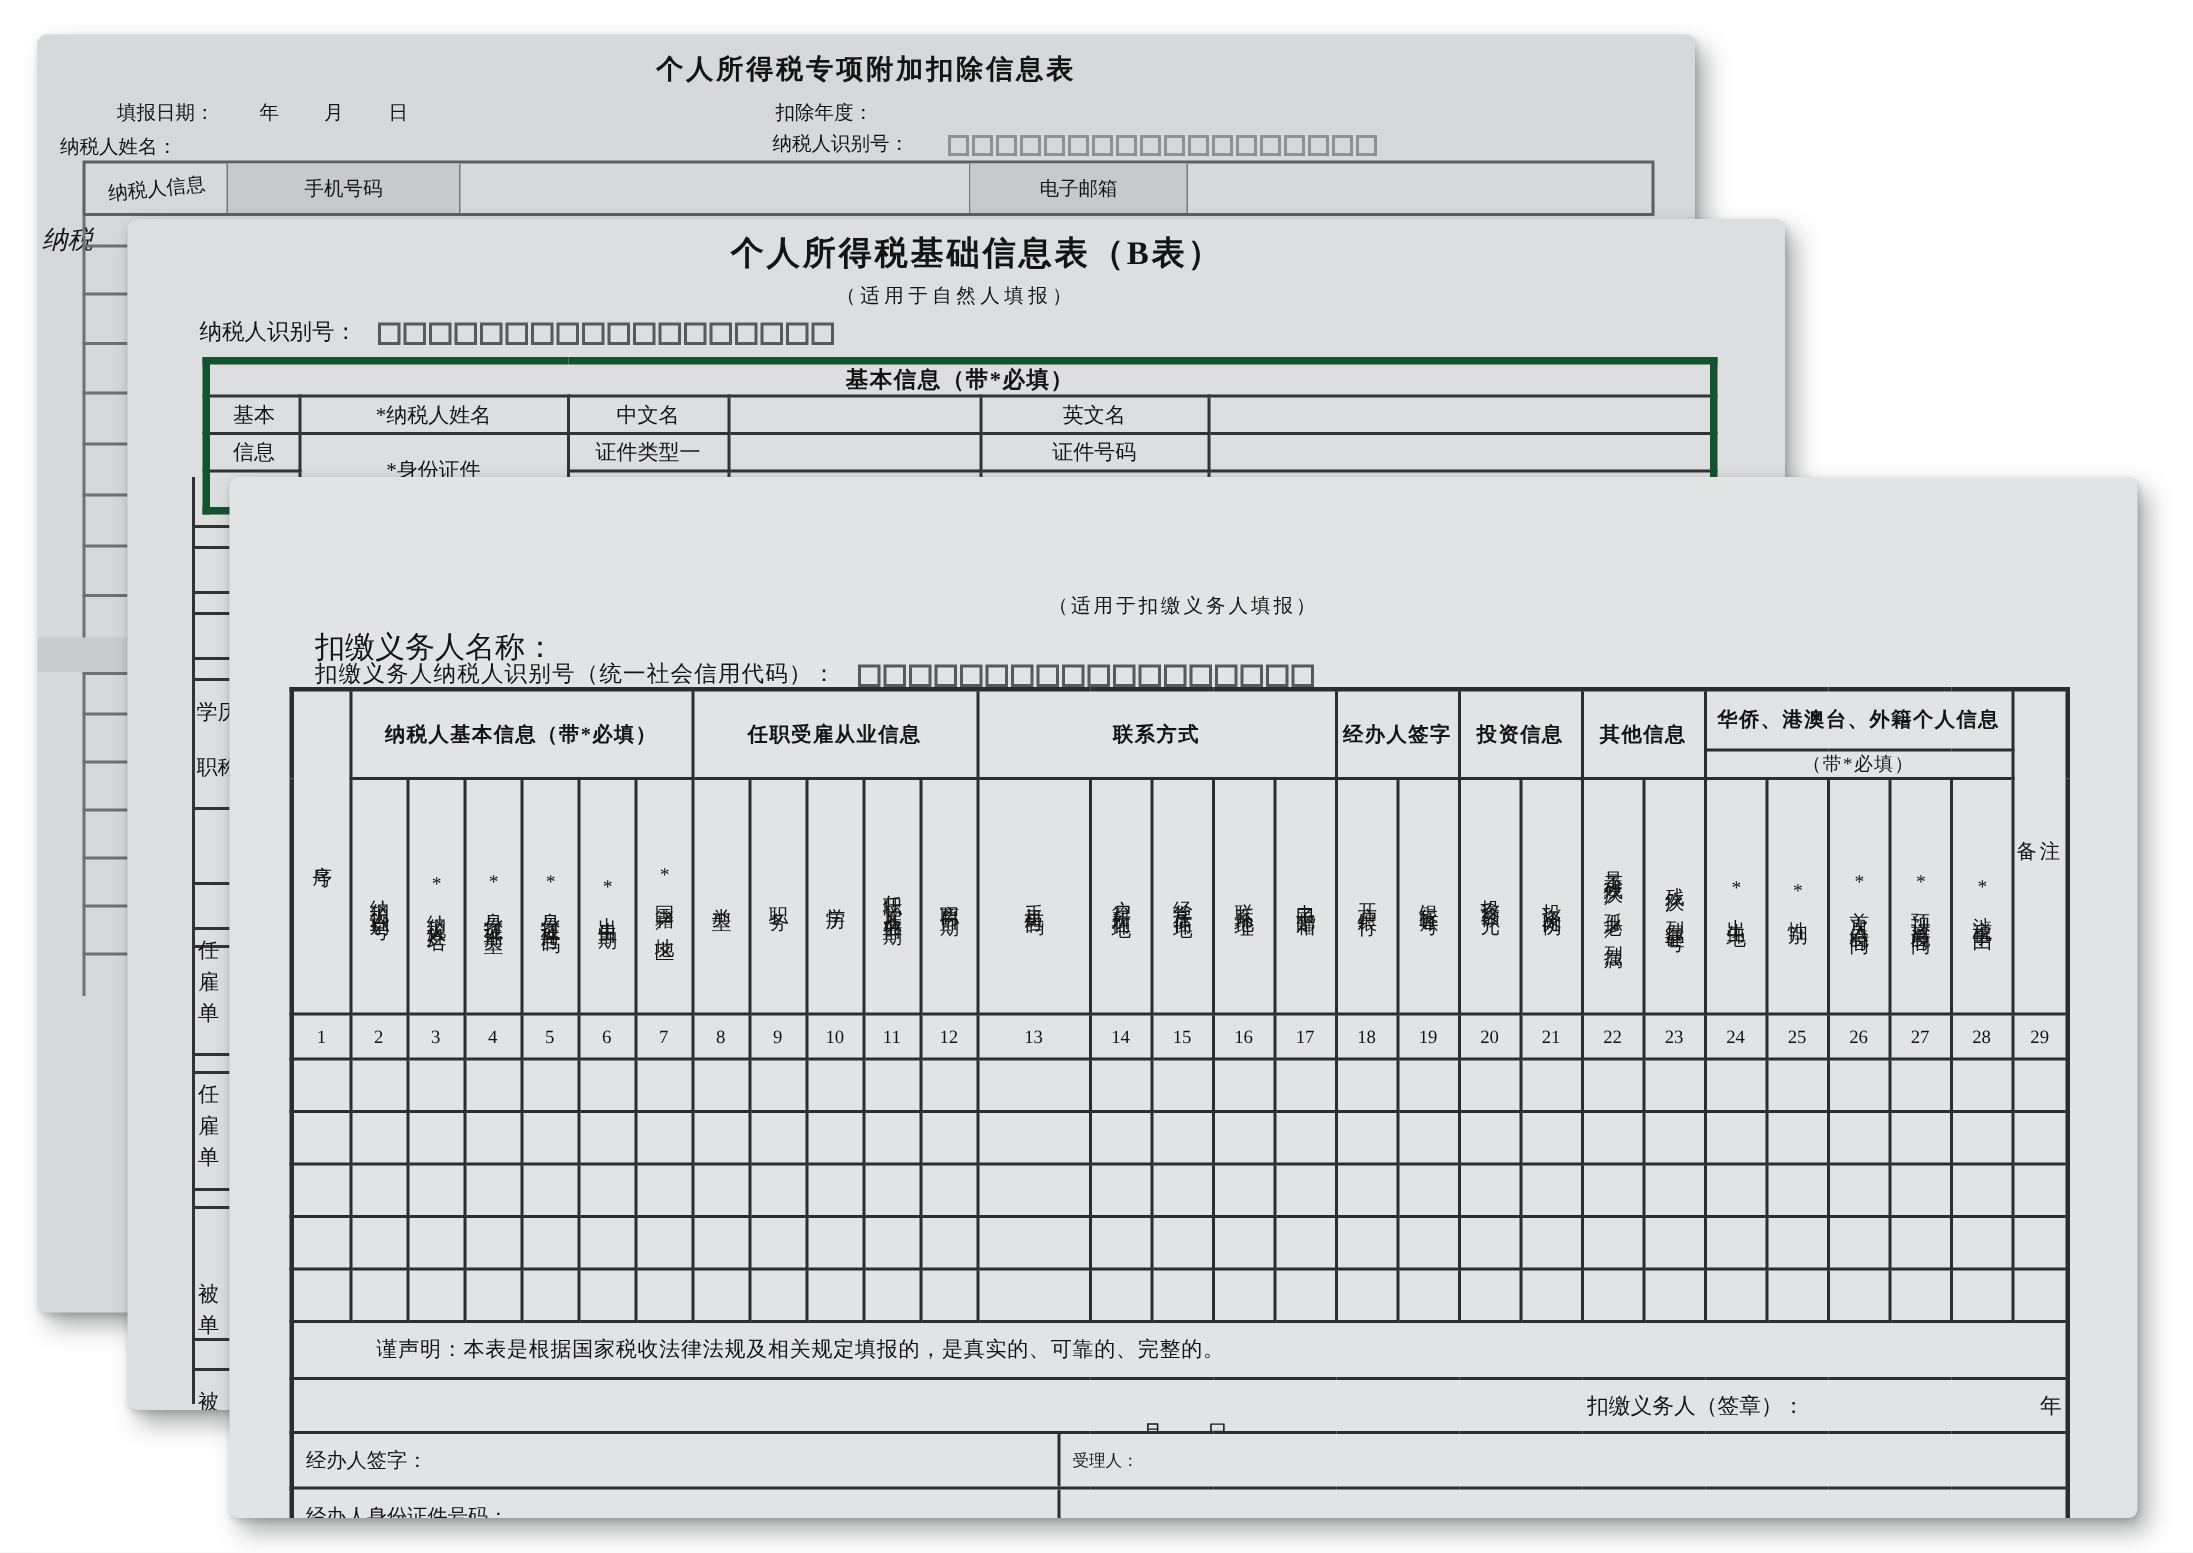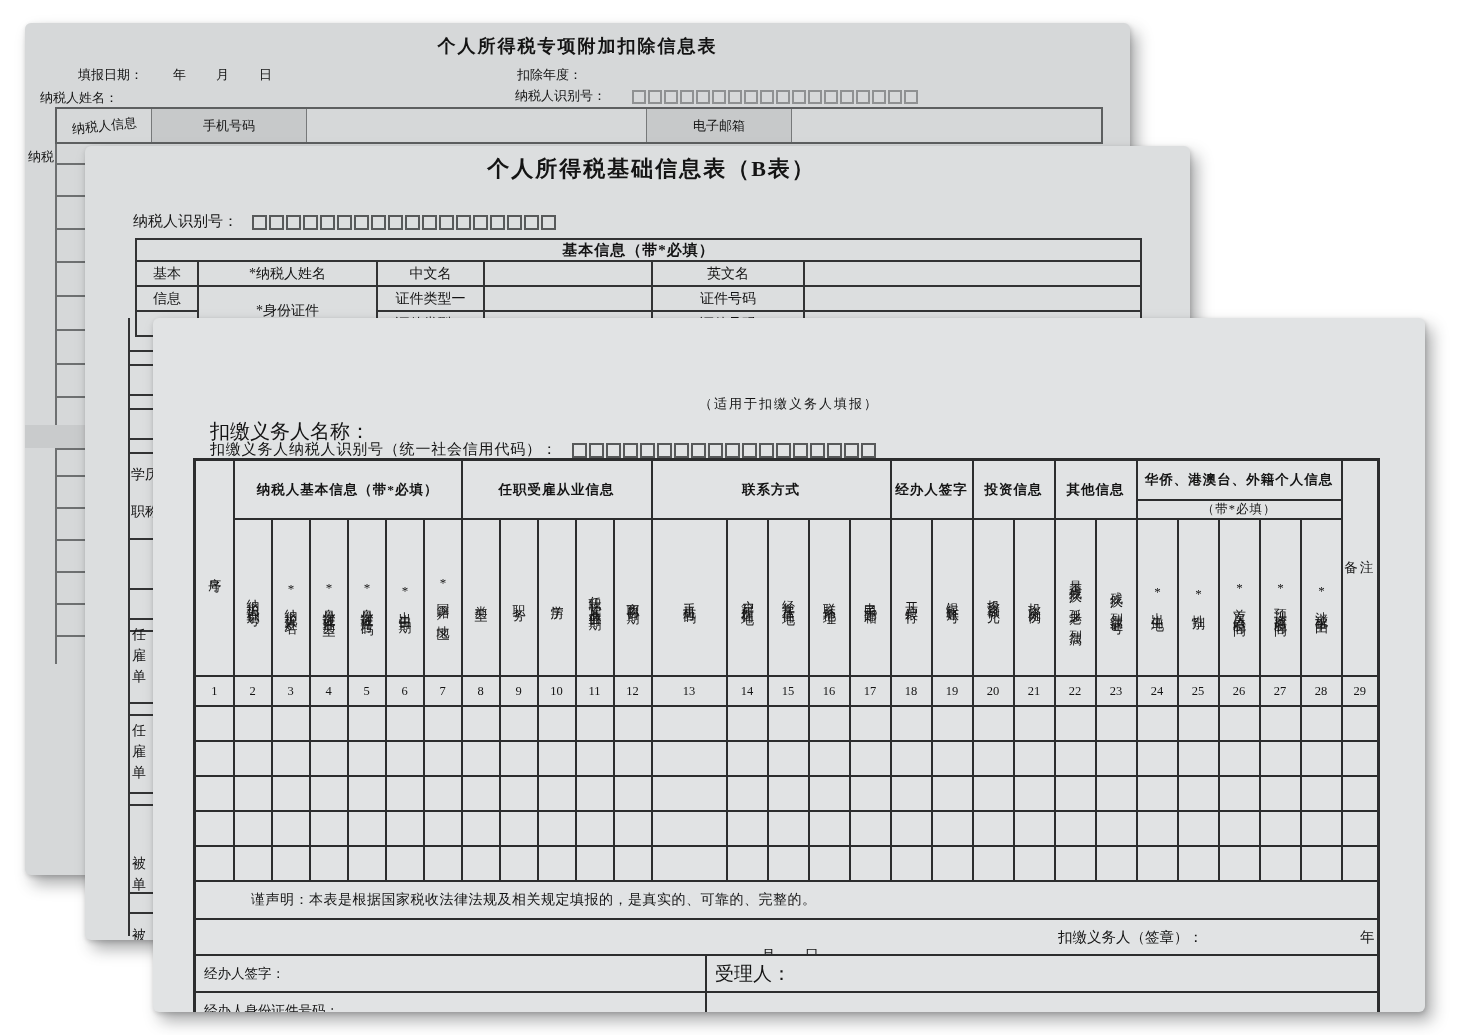--- a/index.html
+++ b/index.html
@@ -23,29 +23,29 @@
   .bx{display:inline-block;vertical-align:middle;background:transparent;}
   .p1tab{left:30px;top:84px;width:1048px;height:37px;border:2px solid #5d5f60;display:flex;box-sizing:border-box;}
   .p1c{border-right:1px solid #77797a;display:flex;align-items:center;justify-content:center;
        font-size:13px;box-sizing:border-box;height:100%;}
   .p1c:last-child{border-right:none;}
   .p1c.fill{background:var(--hdrfill,#c7c9ca);}
   .tilt{transform:rotate(-6deg);}
   .p1vline{left:30px;top:121px;width:2px;height:520px;background:#6e7071;}
   .p1hline{left:30px;width:30px;height:2px;background:#6e7071;}
   .p1band{left:0;top:402px;width:60px;height:23px;background:#c9cbcc;}
-  .p1frag{left:3px;top:125px;font-size:13px;width:56px;overflow:hidden;white-space:nowrap;}
+  .p1frag{left:3px;top:125px;font-size:17px;width:56px;overflow:hidden;white-space:nowrap;font-style:italic;}
 
   
   .p2 .title{top:8px;font-size:22px;font-weight:700;letter-spacing:2px;margin-left:28px;}
   .p2 .subtitle{top:42px;font-size:13px;letter-spacing:3px;}
   .p2 .idline{left:48px;top:66px;font-size:15px;white-space:nowrap;}
   .bxrow2 .bx{width:11px;height:11px;border:2px solid #57595a;margin-right:2px;}
   .btab{position:absolute;left:50px;top:92px;border-collapse:collapse;table-layout:fixed;
-        width:1007px;border:2px solid #14532d;}
+        width:1007px;border:5px solid #14532d;}
   .btab td{border:2px solid #323334;font-size:14px;text-align:center;vertical-align:middle;
         padding:0;height:23px;overflow:hidden;}
   .btab tr.bh td{height:20px;font-weight:700;font-size:15px;letter-spacing:1px;}
   .p2vline{left:43px;top:172px;width:2px;height:618px;background:#323334;}
   .p2hline{left:43px;width:25px;height:2px;background:#323334;}
   .fragh{left:46px;width:22px;overflow:hidden;font-size:14px;white-space:nowrap;}
   .fragv{left:47px;width:16px;overflow:hidden;font-size:14px;line-height:21px;word-break:break-all;}
 
   
   .p3 .title{top:44px;font-size:22px;font-weight:700;letter-spacing:2px;}
@@ -72,21 +72,21 @@
   .decl{height:36px;text-align:left !important;padding-left:55px !important;font-size:14px;letter-spacing:.5px;}
   .sigc{height:34px;position:relative;text-align:left;text-decoration:underline;}
   .sigc span{position:absolute;font-size:14.5px;white-space:nowrap;}
   .sl{left:862px;top:8px;}
   .sy{left:1164px;top:8px;}
   .smd{left:565px;bottom:-11px;z-index:5;}
   .split{height:35px;}
   .split .wrap{display:flex;height:100%;align-items:stretch;}
   .split .l{width:511px;border-right:2px solid var(--line,#2c2d2e);display:flex;align-items:center;
             padding-left:8px;font-size:13.5px;box-sizing:border-box;text-align:left;}
-  .split .r{flex:1;display:flex;align-items:center;padding-left:8px;font-size:19px;text-align:right;}
+  .split .r{flex:1;display:flex;align-items:center;padding-left:8px;font-size:11px;text-align:right;}
 </style>
 </head>
 <body>
 
 <div id="stage" style="--pg1: #d6d8d9; --pg2: #dcdedf; --pg3: #e1e3e4; --line: #2c2d2e; --hdrfill: #c7c9ca; --ink: #141414;">
 
   <div class="page p1">
     <div class="abs tc title">个人所得税专项附加扣除信息表</div>
 
     <div class="abs lbl dateunits" style="left:23px;top:43px;"><span>填报日期：</span><span>年</span><span>月</span><span>日</span></div>
@@ -123,20 +123,21 @@
         <div class="abs p1hline" style="top: 484px;"></div>
         <div class="abs p1hline" style="top: 516px;"></div>
         <div class="abs p1hline" style="top: 548px;"></div>
         <div class="abs p1hline" style="top: 580px;"></div>
         <div class="abs p1hline" style="top: 612px;"></div>
       </div>
   </div>
 
   <div class="page p2">
     <div class="abs tc title">个人所得税基础信息表（B表）</div>
+    <div class="abs tc subtitle">（适用于自然人填报）</div>
 
     <div class="abs idline"><span>纳税人识别号：</span><span class="bxrow2" style="margin-left:14px;"><span class="bx"></span><span class="bx"></span><span class="bx"></span><span class="bx"></span><span class="bx"></span><span class="bx"></span><span class="bx"></span><span class="bx"></span><span class="bx"></span><span class="bx"></span><span class="bx"></span><span class="bx"></span><span class="bx"></span><span class="bx"></span><span class="bx"></span><span class="bx"></span><span class="bx"></span><span class="bx"></span></span></div>
 
     <table class="btab">
       <colgroup>
           <col style="width:62px">
           <col style="width:179px">
           <col style="width:107px">
           <col style="width:168px">
           <col style="width:152px">

